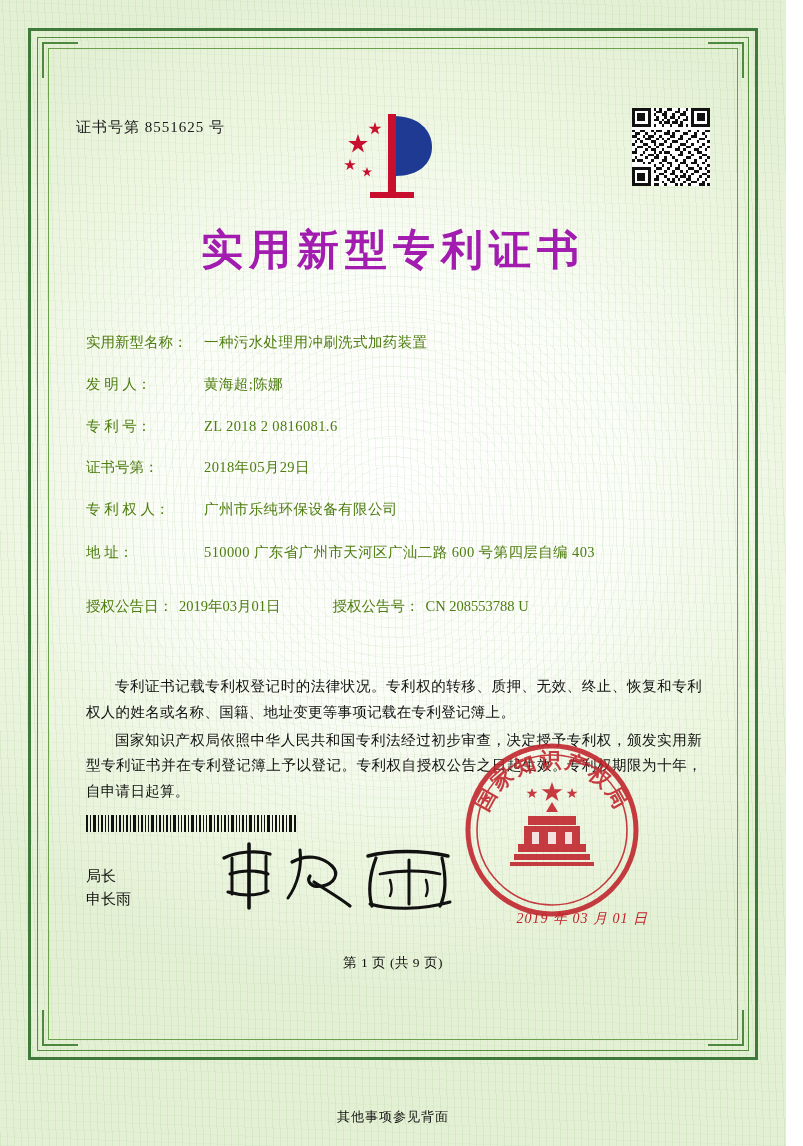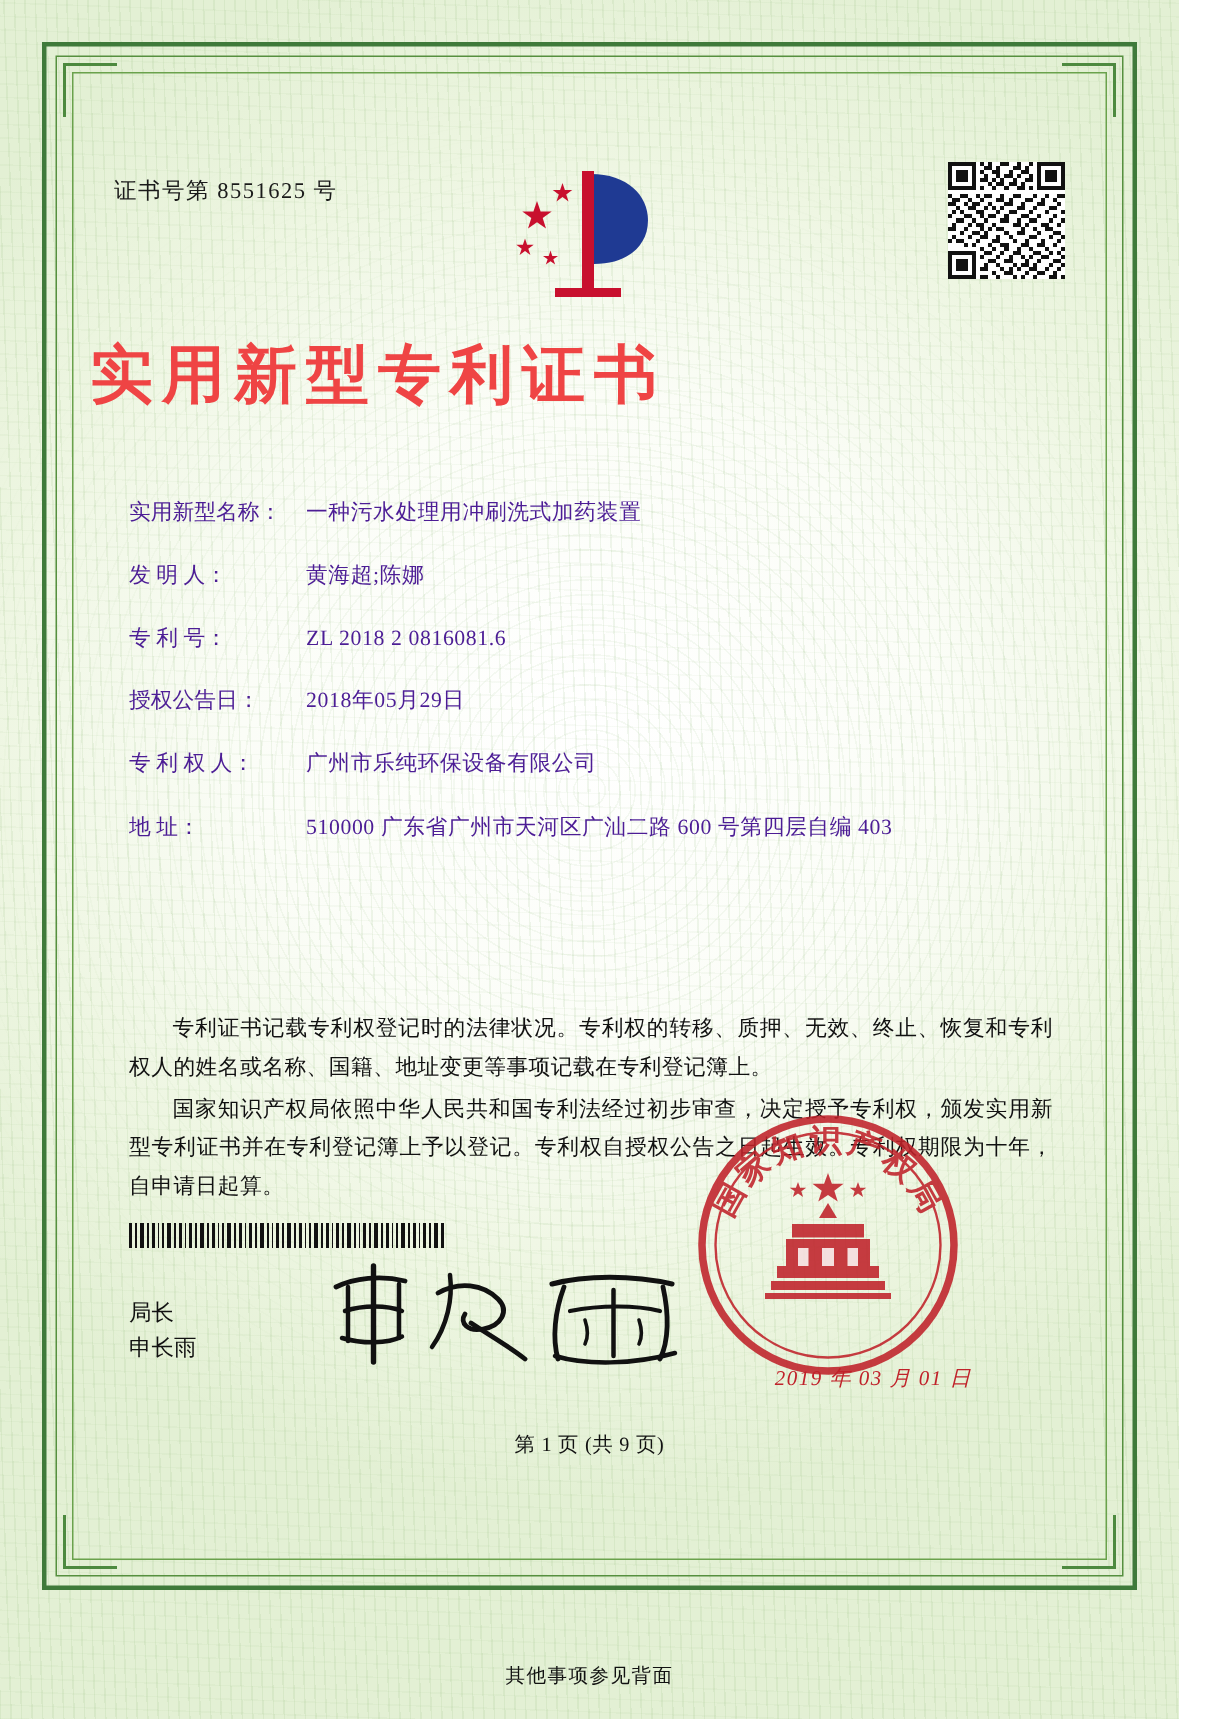--- a/index.html
+++ b/index.html
@@ -108,34 +108,35 @@
     top: 44px;
     transform: translateX(-50%);
     width: 130px;
     height: 100px;
   }
 
   .title {
     position: absolute;
     left: 0; right: 0;
     top: 160px;
+    text-align: center;
     font-size: 42px;
     letter-spacing: 6px;
     font-weight: bold;
-    color: #ef4444;
+    color: #a21caf;
     font-family: "Liberation Serif", "DejaVu Serif", serif;
   }
 
   .fields {
     position: absolute;
     left: 26px;
     right: 20px;
     top: 270px;
     font-size: 14.5px;
-    color: #4c1d95;
+    color: #4d7c0f;
     line-height: 1.5;
   }
   .field-row {
     display: flex;
     align-items: baseline;
     margin-bottom: 20px;
   }
   .field-label {
     width: 118px;
     flex: 0 0 118px;
@@ -494,32 +495,38 @@
       </div>
       <div class="field-row">
         <div class="field-label">发  明  人：</div>
         <div class="field-value">黄海超;陈娜</div>
       </div>
       <div class="field-row">
         <div class="field-label">专  利  号：</div>
         <div class="field-value">ZL 2018 2 0816081.6</div>
       </div>
       <div class="field-row">
-        <div class="field-label">授权公告日：</div>
+        <div class="field-label">证书号第：</div>
         <div class="field-value">2018年05月29日</div>
       </div>
       <div class="field-row">
         <div class="field-label">专 利 权 人：</div>
         <div class="field-value">广州市乐纯环保设备有限公司</div>
       </div>
       <div class="field-row addr-wrap tight">
         <div class="field-label">地      址：</div>
         <div class="field-value">510000 广东省广州市天河区广汕二路 600 号第四层自编 403</div>
       </div>
 
+      <div class="grant-row">
+        <span class="grant-date-label">授权公告日：</span>
+        <span class="grant-date-value">2019年03月01日</span>
+        <span class="grant-no-label">授权公告号：</span>
+        <span class="grant-no-value">CN 208553788 U</span>
+      </div>
     </div>
 
     <div class="body-text">
       <p>专利证书记载专利权登记时的法律状况。专利权的转移、质押、无效、终止、恢复和专利权人的姓名或名称、国籍、地址变更等事项记载在专利登记簿上。</p>
       <p>国家知识产权局依照中华人民共和国专利法经过初步审查，决定授予专利权，颁发实用新型专利证书并在专利登记簿上予以登记。专利权自授权公告之日起生效。专利权期限为十年，自申请日起算。</p>
     </div>
 
     <div class="barcode">
       <svg viewBox="0 0 210 17" width="210" height="17" preserveAspectRatio="none" shape-rendering="crispEdges">
         <rect width="210" height="17" fill="#ffffff" fill-opacity="0"></rect>

